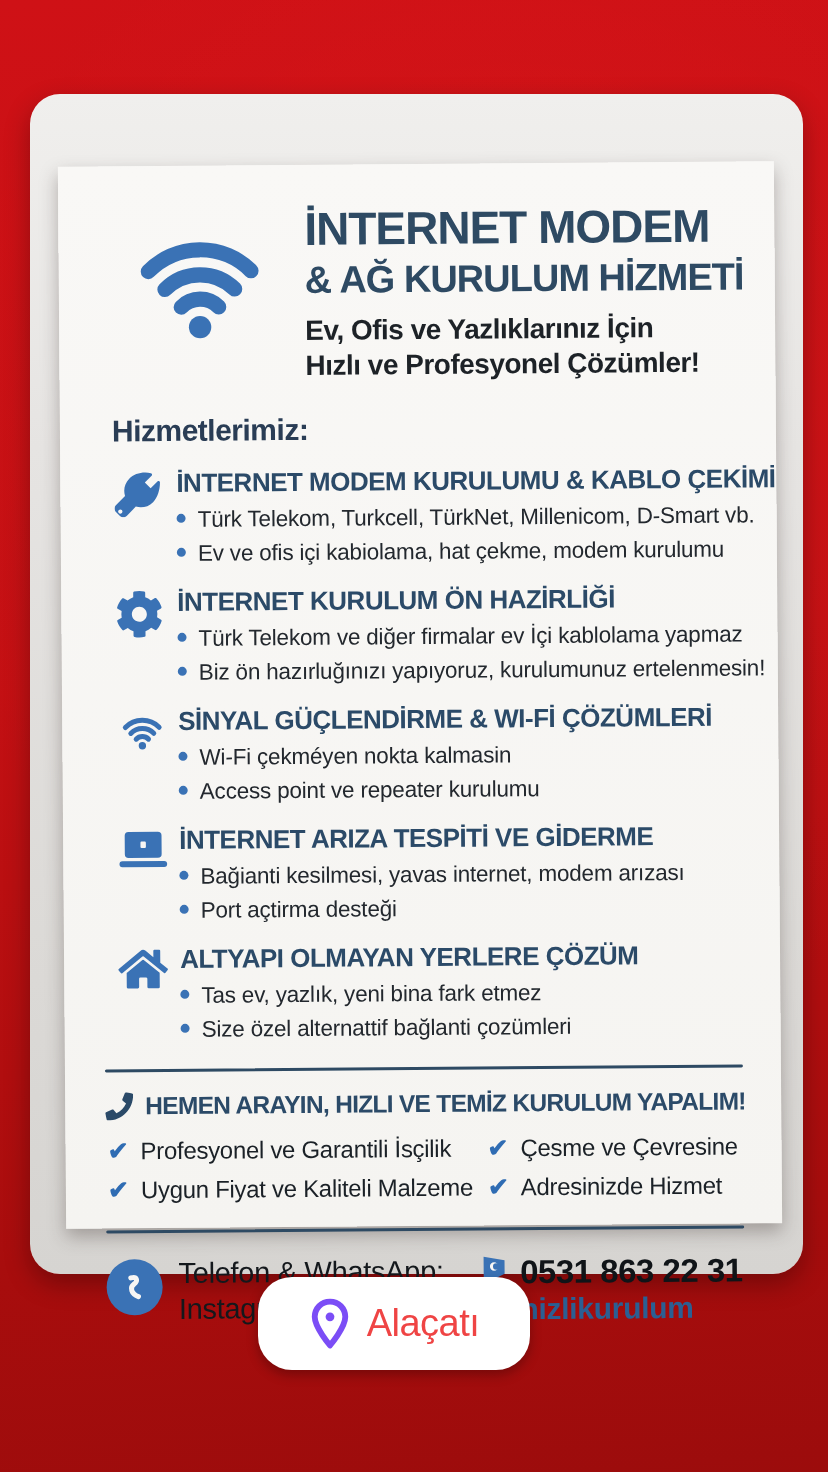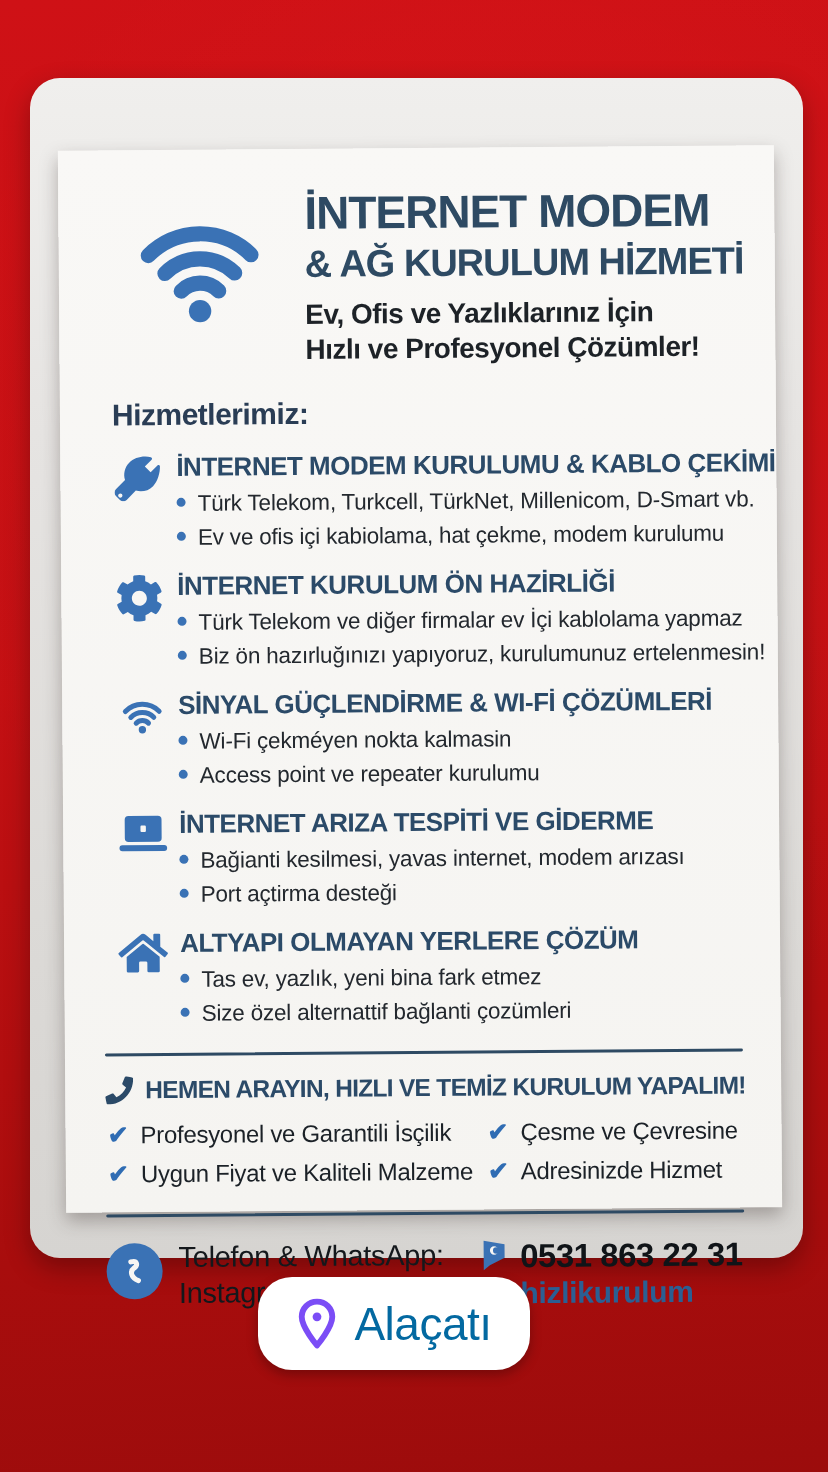--- a/index.html
+++ b/index.html
@@ -8,21 +8,21 @@
     position:relative;
     width:828px;height:1472px;
     margin:0 auto;
     overflow:hidden;
     font-family:"Liberation Sans", sans-serif;
     background:
       radial-gradient(120% 70% at 62% 30%, rgba(255,40,40,0.18) 0%, rgba(0,0,0,0) 60%),
       linear-gradient(175deg, #cf1116 0%, #c31013 45%, #a80d0d 82%, #9c0c0c 100%);
   }
   .card{
-    position:absolute;left:30px;top:78px;
+    position:absolute;left:30px;top:94px;
     width:773px;height:1180px;
     border-radius:30px;
     background:linear-gradient(180deg,#f0efed 0%,#e6e4e2 30%,#dbd9d6 75%,#d6d4d1 100%);
     box-shadow:0 10px 26px rgba(0,0,0,0.30);
   }
   .flyer{
     position:absolute;left:32px;top:70px;
     width:716px;height:1062px;
     background:linear-gradient(180deg,#f9f8f6 0%,#f5f4f1 100%);
     box-shadow:0 8px 18px rgba(60,50,45,0.35);
@@ -66,21 +66,21 @@
   .phone-number{font-size:33px;font-weight:800;color:#101418;letter-spacing:-0.5px;white-space:nowrap;}
   .insta-handle{font-size:30px;font-weight:bold;color:#2b5f93;letter-spacing:-0.3px;}
   
   .sticker{
     position:absolute;left:258px;top:1277px;
     width:272px;height:93px;border-radius:34px;
     background:#ffffff;
     box-shadow:0 5px 12px rgba(0,0,0,0.28);
     display:flex;align-items:center;justify-content:center;gap:16px;
   }
-  .sticker-label{font-size:46px;color:#0369a1;font-weight:500;letter-spacing:-0.5px;}
+  .sticker-label{font-size:38px;color:#ef4444;font-weight:500;letter-spacing:-0.5px;}
   svg{display:block;}
 </style>
 </head>
 <body>
 
 <div class="stage">
   <div class="card">
     <div class="flyer">
 
       <div class="header">

